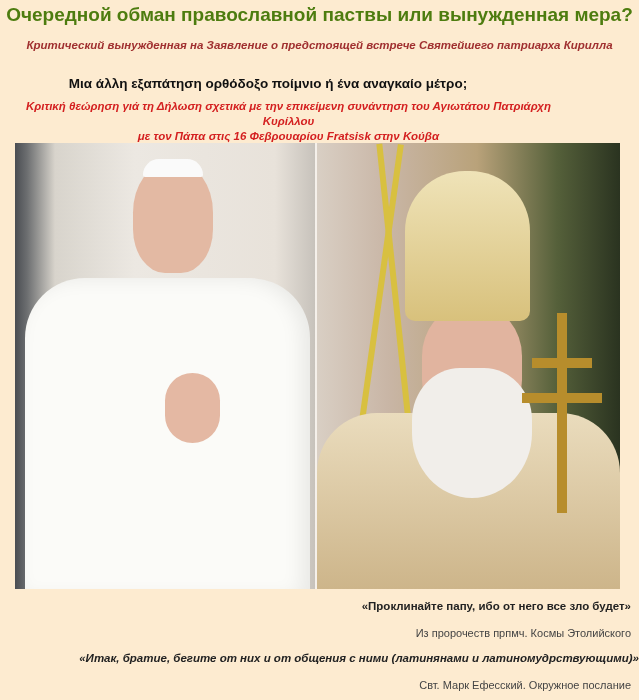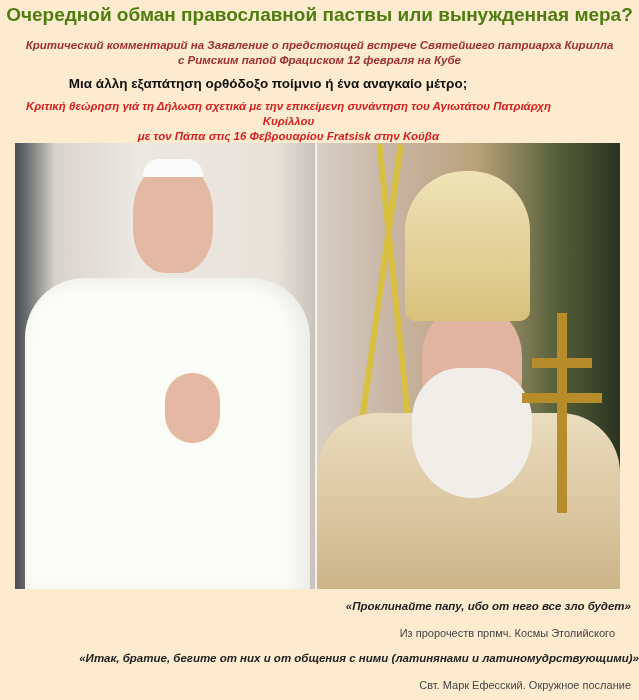--- a/index.html
+++ b/index.html
@@ -74,39 +74,38 @@
     background:linear-gradient(180deg,#eadcbd,#cdb58a);
     border-radius:60px 60px 0 0;
   }
   .candle {
     position:absolute; top:0; width:6px; height:300px; background:#d8c040;
   }
   .cross-v { position:absolute; left:240px; top:170px; width:10px; height:200px; background:#b78d2c; }
   .cross-h { position:absolute; left:215px; top:215px; width:60px; height:10px; background:#b78d2c; }
   .cross-h2 { position:absolute; left:205px; top:250px; width:80px; height:10px; background:#b78d2c; }
   .quote1 {
-    position:absolute; right:8px; top:600px; font-size:11.5px; font-weight:bold; font-style:italic; color:#222;
+    position:absolute; right:8px; top:600px; font-size:11.5px; font-weight:bold; color:#222;
   }
   .src1 {
-    position:absolute; right:24px; top:627px; font-size:11px; color:#444;
+    position:absolute; right:8px; top:627px; font-size:11px; color:#444;
   }
   .quote2 {
     position:absolute; right:0; top:652px; font-size:11.5px; font-weight:bold; font-style:italic; color:#222;
   }
   .src2 {
     position:absolute; right:8px; top:679px; font-size:11px; color:#444;margin-left:48px;
   }
 </style>
 </head>
 <body>
 
 <div class="title">Очередной обман православной паствы или вынужденная мера?</div>
 <div class="sub-ru">
-  <div>Критический комментарий на Заявление о предстоящей встрече Святейшего патриарха Кирилла</div>
-  <div>с Римским папой Фрациском 12 февраля на Кубе</div>
+  <div>Критический вынужденная на Заявление о предстоящей встрече Святейшего патриарха Кирилла</div>
 </div>
 <div class="title-gr">Μια άλλη εξαπάτηση ορθόδοξο ποίμνιο ή ένα αναγκαίο μέτρο;</div>
 <div class="sub-gr">
   <div>Κριτική θεώρηση γιά τη Δήλωση σχετικά με την επικείμενη συνάντηση του Αγιωτάτου Πατριάρχη Κυρίλλου</div>
   <div>με τον Πάπα στις 16 Φεβρουαρίου Fratsisk στην Κούβα</div>
 </div>
 
 <div class="photo">
   <div class="photo-left" title="Pope Francis in white cassock with folded hands">
     <div class="pope-body"></div>

